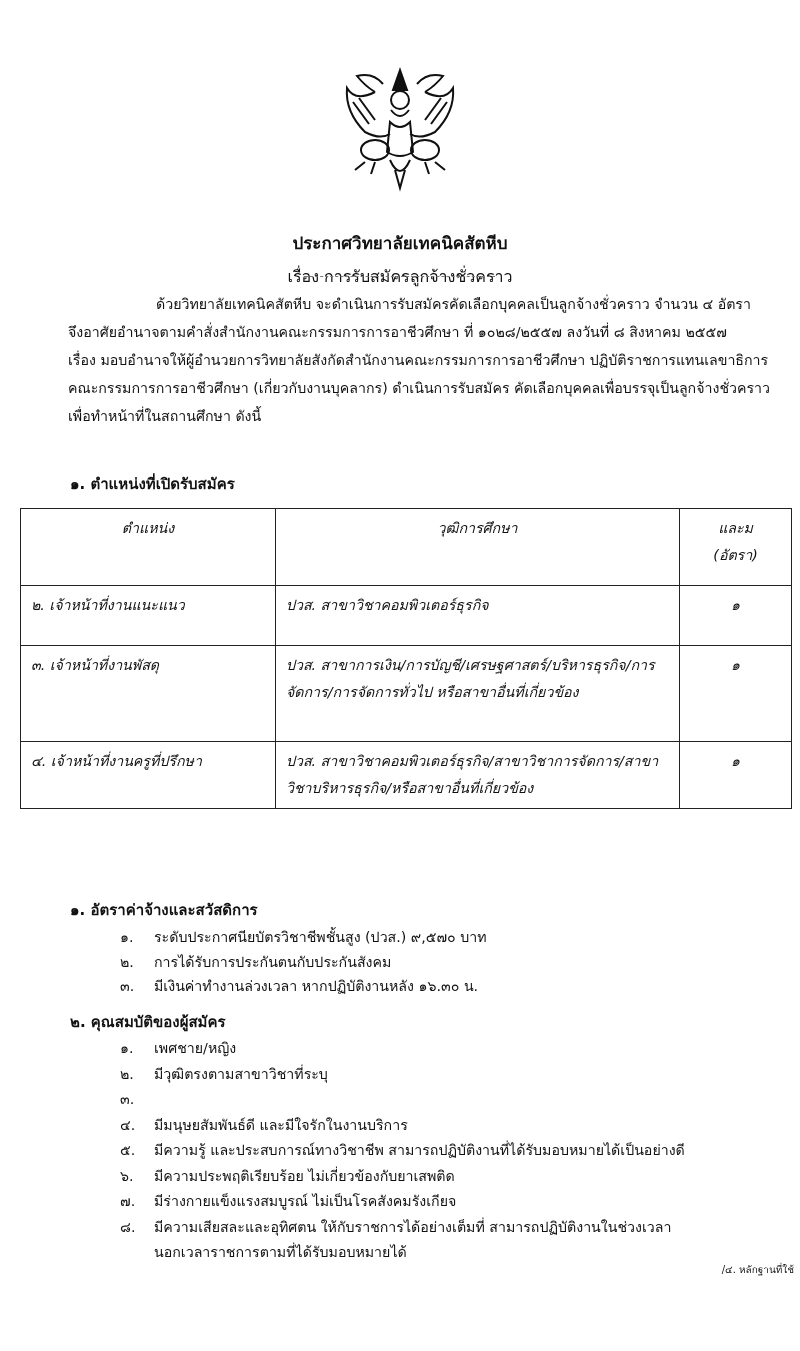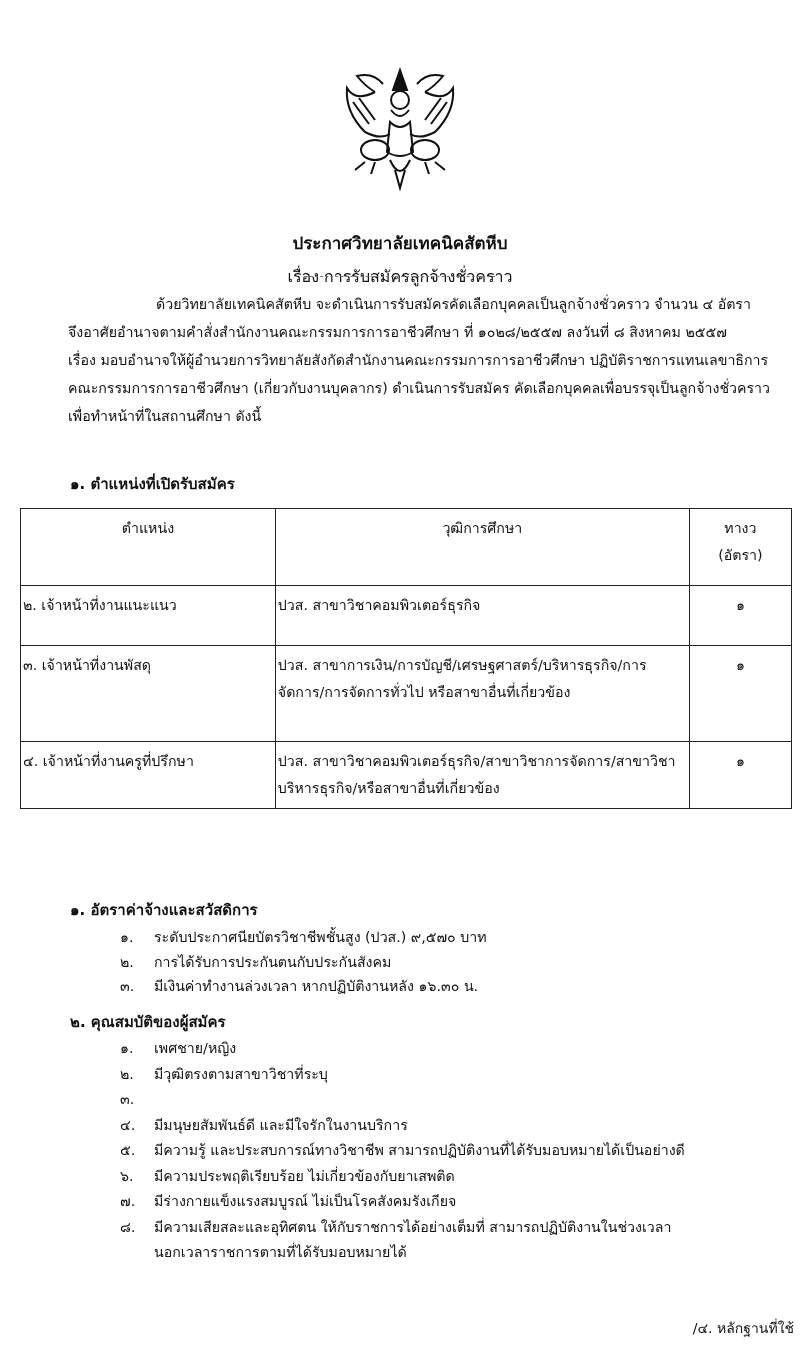--- a/index.html
+++ b/index.html
@@ -7,27 +7,27 @@
          font-family:"DejaVu Sans", "Liberation Sans", sans-serif; color:#111; }
   .garuda { position:absolute; left:335px; top:62px; width:130px; height:132px; }
   .title { position:absolute; left:0; width:800px; text-align:center; }
   .t1 { top:208px; font-size:17px; font-weight:bold;margin-top:21px; }
   .t2 { top:236px; font-size:16px;margin-top:28px; }
   .sepline { position:absolute; left:305px; top:276px; width:190px; border-top:1px dashed #777; }
   .para { position:absolute; left:68px; width:722px; font-size:14.2px; line-height:28px; }
   .para .indent { display:inline-block; width:88px; }
   .sec-h { position:absolute; font-size:15px; font-weight:bold; }
   table.pos { position:absolute; left:20px; top:508px; width:772px; border-collapse:collapse; font-size:14.2px; }
-  table.pos td, table.pos th { border:1.5px solid #222; vertical-align:top; padding:6px 2px; line-height:27px; font-weight:normal; }
+  table.pos td, table.pos th { border:1.5px solid #222; vertical-align:top; padding:6px 10px; line-height:27px; font-weight:normal;font-style:italic; }
   table.pos th { text-align:center; }
   .c-num { text-align:center; }
   .list { position:absolute; font-size:14.2px; line-height:24.5px; }
   .list .row { display:flex; }
   .list .n { width:34px; flex:none; }
-  .footer { position:absolute; right:6px; top:1317px; font-size:14px;text-align:center; }
+  .footer { position:absolute; right:6px; top:1262px; font-size:10px;text-align:center; }
 </style>
 </head>
 <body>
 
 <div class="garuda">
   <svg viewBox="0 0 130 132" width="130" height="132">
     <g fill="none" stroke="#111" stroke-width="2">
       <path d="M65 8 L58 28 L72 28 Z" fill="#111"></path>
       <circle cx="65" cy="38" r="9"></circle>
       <path d="M56 48 Q65 60 74 48"></path>
@@ -57,21 +57,21 @@
 </div>
 
 <div class="sec-h" style="left:70px; top:472px;">๑.   ตำแหน่งที่เปิดรับสมัคร</div>
 
 <table class="pos">
   <thead>
     <tr>
       <th style="width:232px; height:64px;">ตำแหน่ง</th>
       <th style="width:380px;">วุฒิการศึกษา</th>
       <th style="width:90px;">
-        <div>ทางว</div>
+        <div>และม</div>
         <div>(อัตรา)</div>
       </th>
     </tr>
   </thead>
   <tbody>
     <tr style="height:60px;">
       <td>๒. เจ้าหน้าที่งานแนะแนว</td>
       <td>ปวส. สาขาวิชาคอมพิวเตอร์ธุรกิจ</td>
       <td class="c-num">๑</td>
     </tr>

